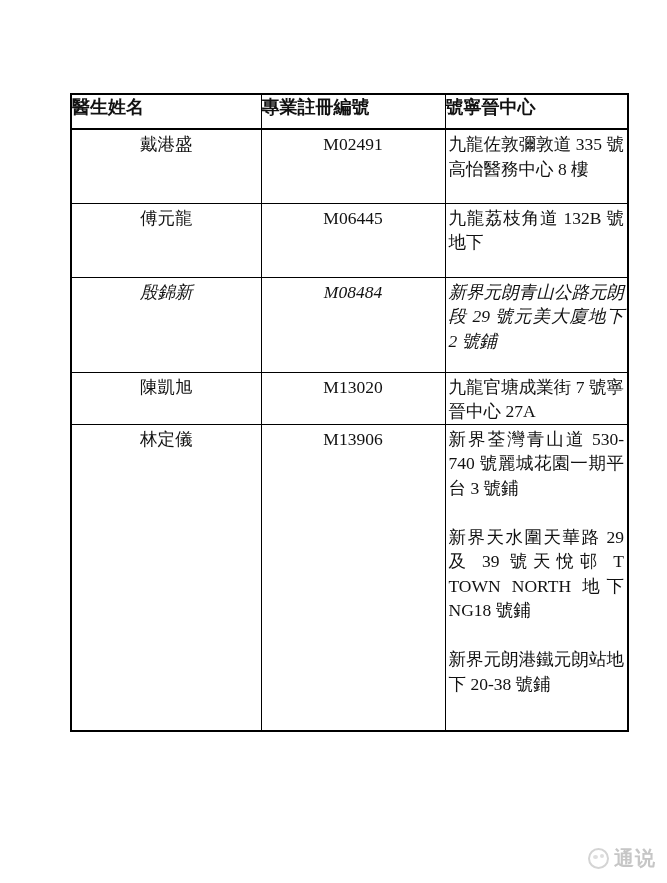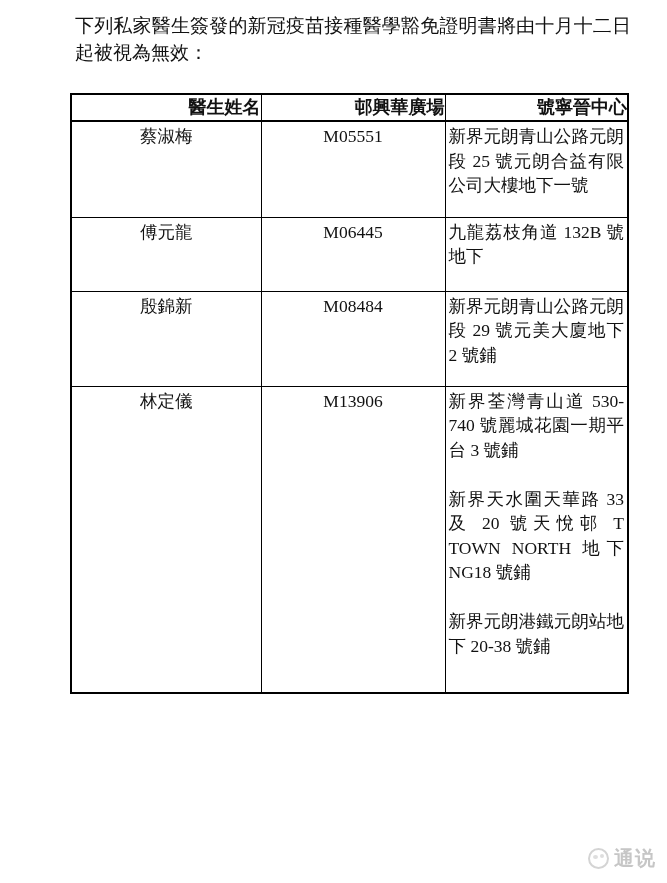--- a/index.html
+++ b/index.html
@@ -38,38 +38,38 @@
     border: 1px solid #000000;
     vertical-align: top;
     font-size: 17.5px;
     line-height: 24.5px;
     padding: 2px 3px 0 3px;
     overflow: hidden;
   }
   .doc-table thead th {
     font-weight: bold;
     font-size: 18px;
-    text-align: right;
+    text-align: left;
     height: 20px;
     line-height: 22px;
-    padding: 1px 0 2px 0;
+    padding: 1px 0 10px 0;
     border-bottom: 2px solid #000000;
   }
   .col-name  { width: 190px; }
   .col-reg   { width: 184px; }
   .col-addr  { width: 183px; }
   td.c-name, td.c-reg { text-align: center; }
   td.c-addr { text-align: justify; }
   td.c-addr p { margin: 0 0 24.5px 0; }
   td.c-addr p:last-child { margin-bottom: 0; }
   tr.h74  { height: 74px; }
   tr.h96  { height: 96px; }
   tr.h74b { height: 74px; }
   tr.h76  { height: 76px; }
-  tr.h95  { height: 95px; }
+  tr.h95  { height: 95px; font-style: italic; }
   tr.h50  { height: 50px; }
   tr.h290 { height: 307px; }
   .watermark {
     position: absolute;
     left: 588px;
     top: 845px;
     display: flex;
     align-items: center;
     gap: 5px;
     pointer-events: none;
@@ -104,63 +104,69 @@
     color: #c6c6c6;
     letter-spacing: 1px;
     font-family: Liberation Mono, monospace;
   }
 </style>
 </head>
 <body>
 
 <div class="page">
 
-  <p class="intro">下列私家醫生簽發的新冠疫苗接種醫學豁免證明書將由十月十二日起被視為無效：</p>
 
   <table class="doc-table">
     <colgroup>
       <col class="col-name">
       <col class="col-reg">
       <col class="col-addr">
     </colgroup>
     <thead>
       <tr>
         <th>醫生姓名</th>
-        <th>邨興華廣場</th>
+        <th>專業註冊編號</th>
         <th>號寧晉中心</th>
       </tr>
     </thead>
     <tbody>
-      <tr class="h96">
-        <td class="c-name">蔡淑梅</td>
-        <td class="c-reg">M05551</td>
+      <tr class="h74">
+        <td class="c-name">戴港盛</td>
+        <td class="c-reg">M02491</td>
         <td class="c-addr">
-          <p>新界元朗青山公路元朗段 25 號元朗合益有限公司大樓地下一號</p>
+          <p>九龍佐敦彌敦道 335 號高怡醫務中心 8 樓</p>
         </td>
       </tr>
       <tr class="h74b">
         <td class="c-name">傅元龍</td>
         <td class="c-reg">M06445</td>
         <td class="c-addr">
           <p>九龍荔枝角道 132B 號地下</p>
         </td>
       </tr>
       <tr class="h95">
         <td class="c-name">殷錦新</td>
         <td class="c-reg">M08484</td>
         <td class="c-addr">
           <p>新界元朗青山公路元朗段 29 號元美大廈地下 2 號鋪</p>
         </td>
       </tr>
+      <tr class="h50">
+        <td class="c-name">陳凱旭</td>
+        <td class="c-reg">M13020</td>
+        <td class="c-addr">
+          <p>九龍官塘成業街 7 號寧晉中心 27A</p>
+        </td>
+      </tr>
       <tr class="h290">
         <td class="c-name">林定儀</td>
         <td class="c-reg">M13906</td>
         <td class="c-addr">
           <p>新界荃灣青山道 530-740 號麗城花園一期平台 3 號鋪</p>
-          <p>新界天水圍天華路 33 及 20 號天悅邨 T TOWN NORTH 地下 NG18 號鋪</p>
+          <p>新界天水圍天華路 29 及 39 號天悅邨 T TOWN NORTH 地下 NG18 號鋪</p>
           <p>新界元朗港鐵元朗站地下 20-38 號鋪</p>
         </td>
       </tr>
     </tbody>
   </table>
 
   <div class="watermark">
     <span class="wm-icon"></span>
     <span class="wm-text">通说</span>
   </div>

